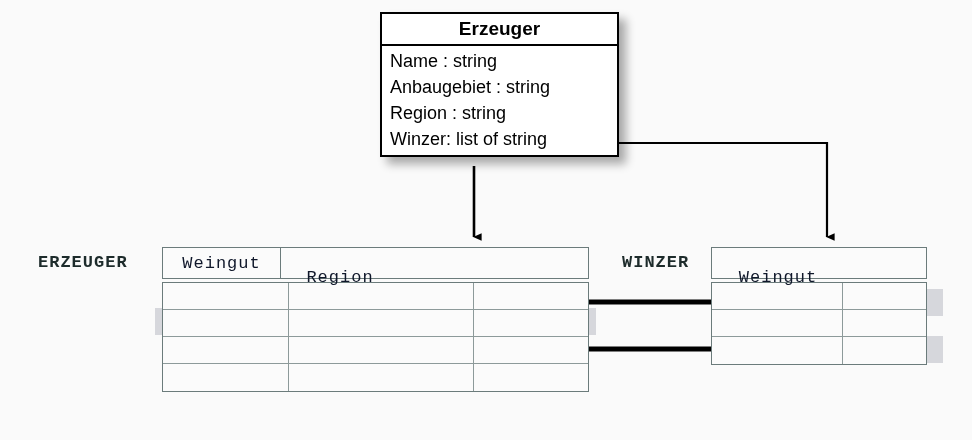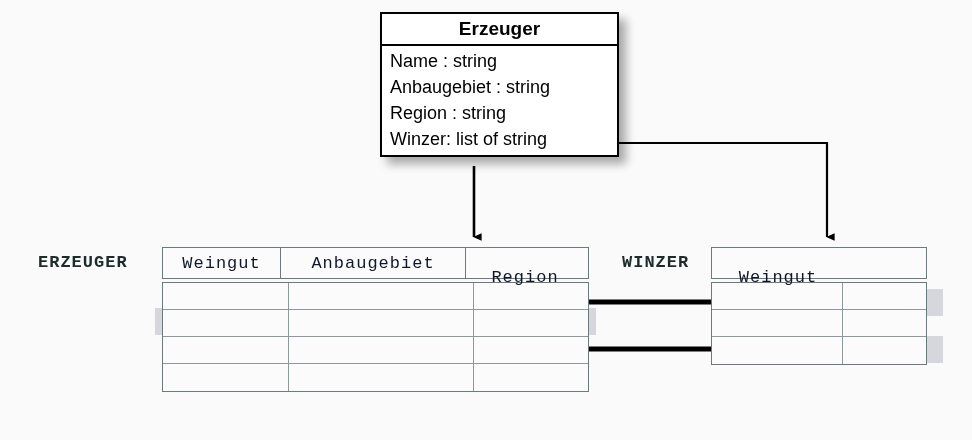--- a/index.html
+++ b/index.html
@@ -134,21 +134,20 @@
 
   <div class="shade-band" style="left:155px; top:308px; width:441px; height:27px;"></div>
   <div class="shade-band" style="left:711px; top:289px; width:232px; height:27px;"></div>
   <div class="shade-band" style="left:711px; top:336px; width:232px; height:27px;"></div>
 
   <div class="rel-label" style="left:38px; top:253px;">ERZEUGER</div>
 
   <div class="rel-table" style="left:162px; top:247px;">
     <div class="hdr-row">
       <div class="hdr-cell" style="width:118px;">Weingut</div>
-      <div class="hdr-cell" style="width:185px;">Anbaugebiet</div>
       <div class="hdr-cell" style="width:118px;">Region</div>
     </div>
 
     <div class="body-grid" style="width:427px;">
       <div class="body-row">
         <div class="body-cell" style="width:126px;height:27px;"></div>
         <div class="body-cell" style="width:185px;height:27px;"></div>
         <div class="body-cell" style="width:114px;height:27px;"></div>
       </div>
       <div class="body-row">

